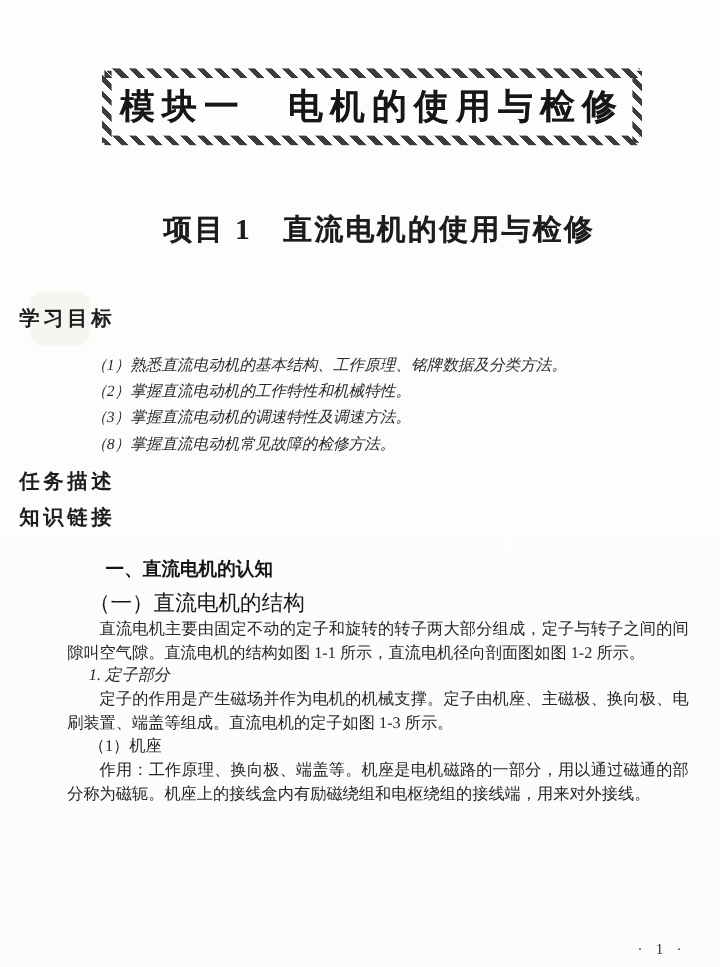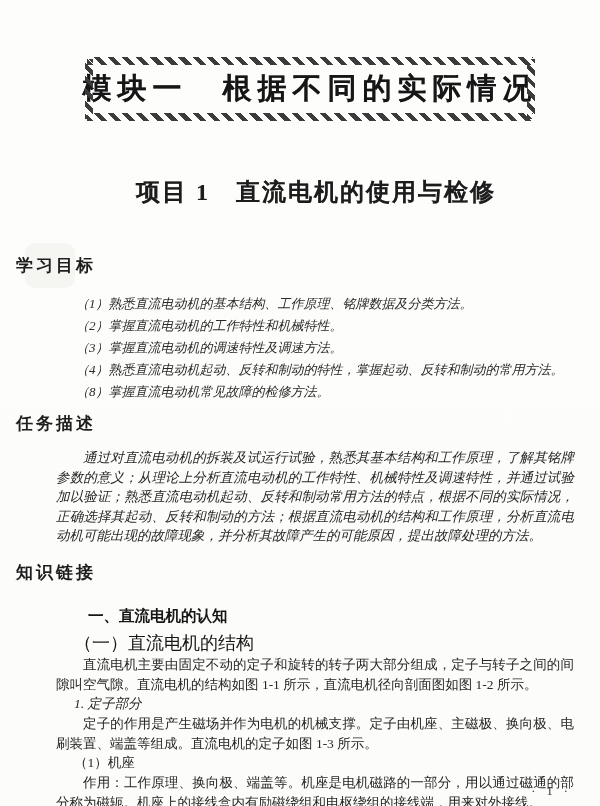--- a/index.html
+++ b/index.html
@@ -103,40 +103,38 @@
 
 <div class="page">
 
   <div class="smudge"></div>
 
   <div class="banner">
     <i class="edge t"></i>
     <i class="edge b"></i>
     <i class="edge l"></i>
     <i class="edge r"></i>
-    <span class="banner-text">模块一　根据不同的实际情况</span>
+    <span class="banner-text">模块一　电机的使用与检修</span>
   </div>
 
   <div class="flow">
 
     <h1 class="project-title">项目 1　直流电机的使用与检修</h1>
 
     <h2 class="center-head head-learning">学习目标</h2>
 
     <div class="objectives kai">
       <p>（1）熟悉直流电动机的基本结构、工作原理、铭牌数据及分类方法。</p>
       <p>（2）掌握直流电动机的工作特性和机械特性。</p>
       <p>（3）掌握直流电动机的调速特性及调速方法。</p>
-      <p>（4）熟悉直流电动机起动、反转和制动的特性，掌握起动、反转和制动的常用方法。</p>
       <p>（8）掌握直流电动机常见故障的检修方法。</p>
     </div>
 
     <h2 class="center-head head-task">任务描述</h2>
 
-    <p class="para indent kai task-para">通过对直流电动机的拆装及试运行试验，熟悉其基本结构和工作原理，了解其铭牌参数的意义；从理论上分析直流电动机的工作特性、机械特性及调速特性，并通过试验加以验证；熟悉直流电动机起动、反转和制动常用方法的特点，根据不同的实际情况，正确选择其起动、反转和制动的方法；根据直流电动机的结构和工作原理，分析直流电动机可能出现的故障现象，并分析其故障产生的可能原因，提出故障处理的方法。</p>
 
     <h2 class="center-head head-know">知识链接</h2>
 
     <h3 class="sec1">一、直流电机的认知</h3>
 
     <h4 class="sec2">（一）直流电机的结构</h4>
 
     <p class="para indent body-para">直流电机主要由固定不动的定子和旋转的转子两大部分组成，定子与转子之间的间隙叫空气隙。直流电机的结构如图 1-1 所示，直流电机径向剖面图如图 1-2 所示。</p>
 
     <p class="subitem kai">1. 定子部分</p>

